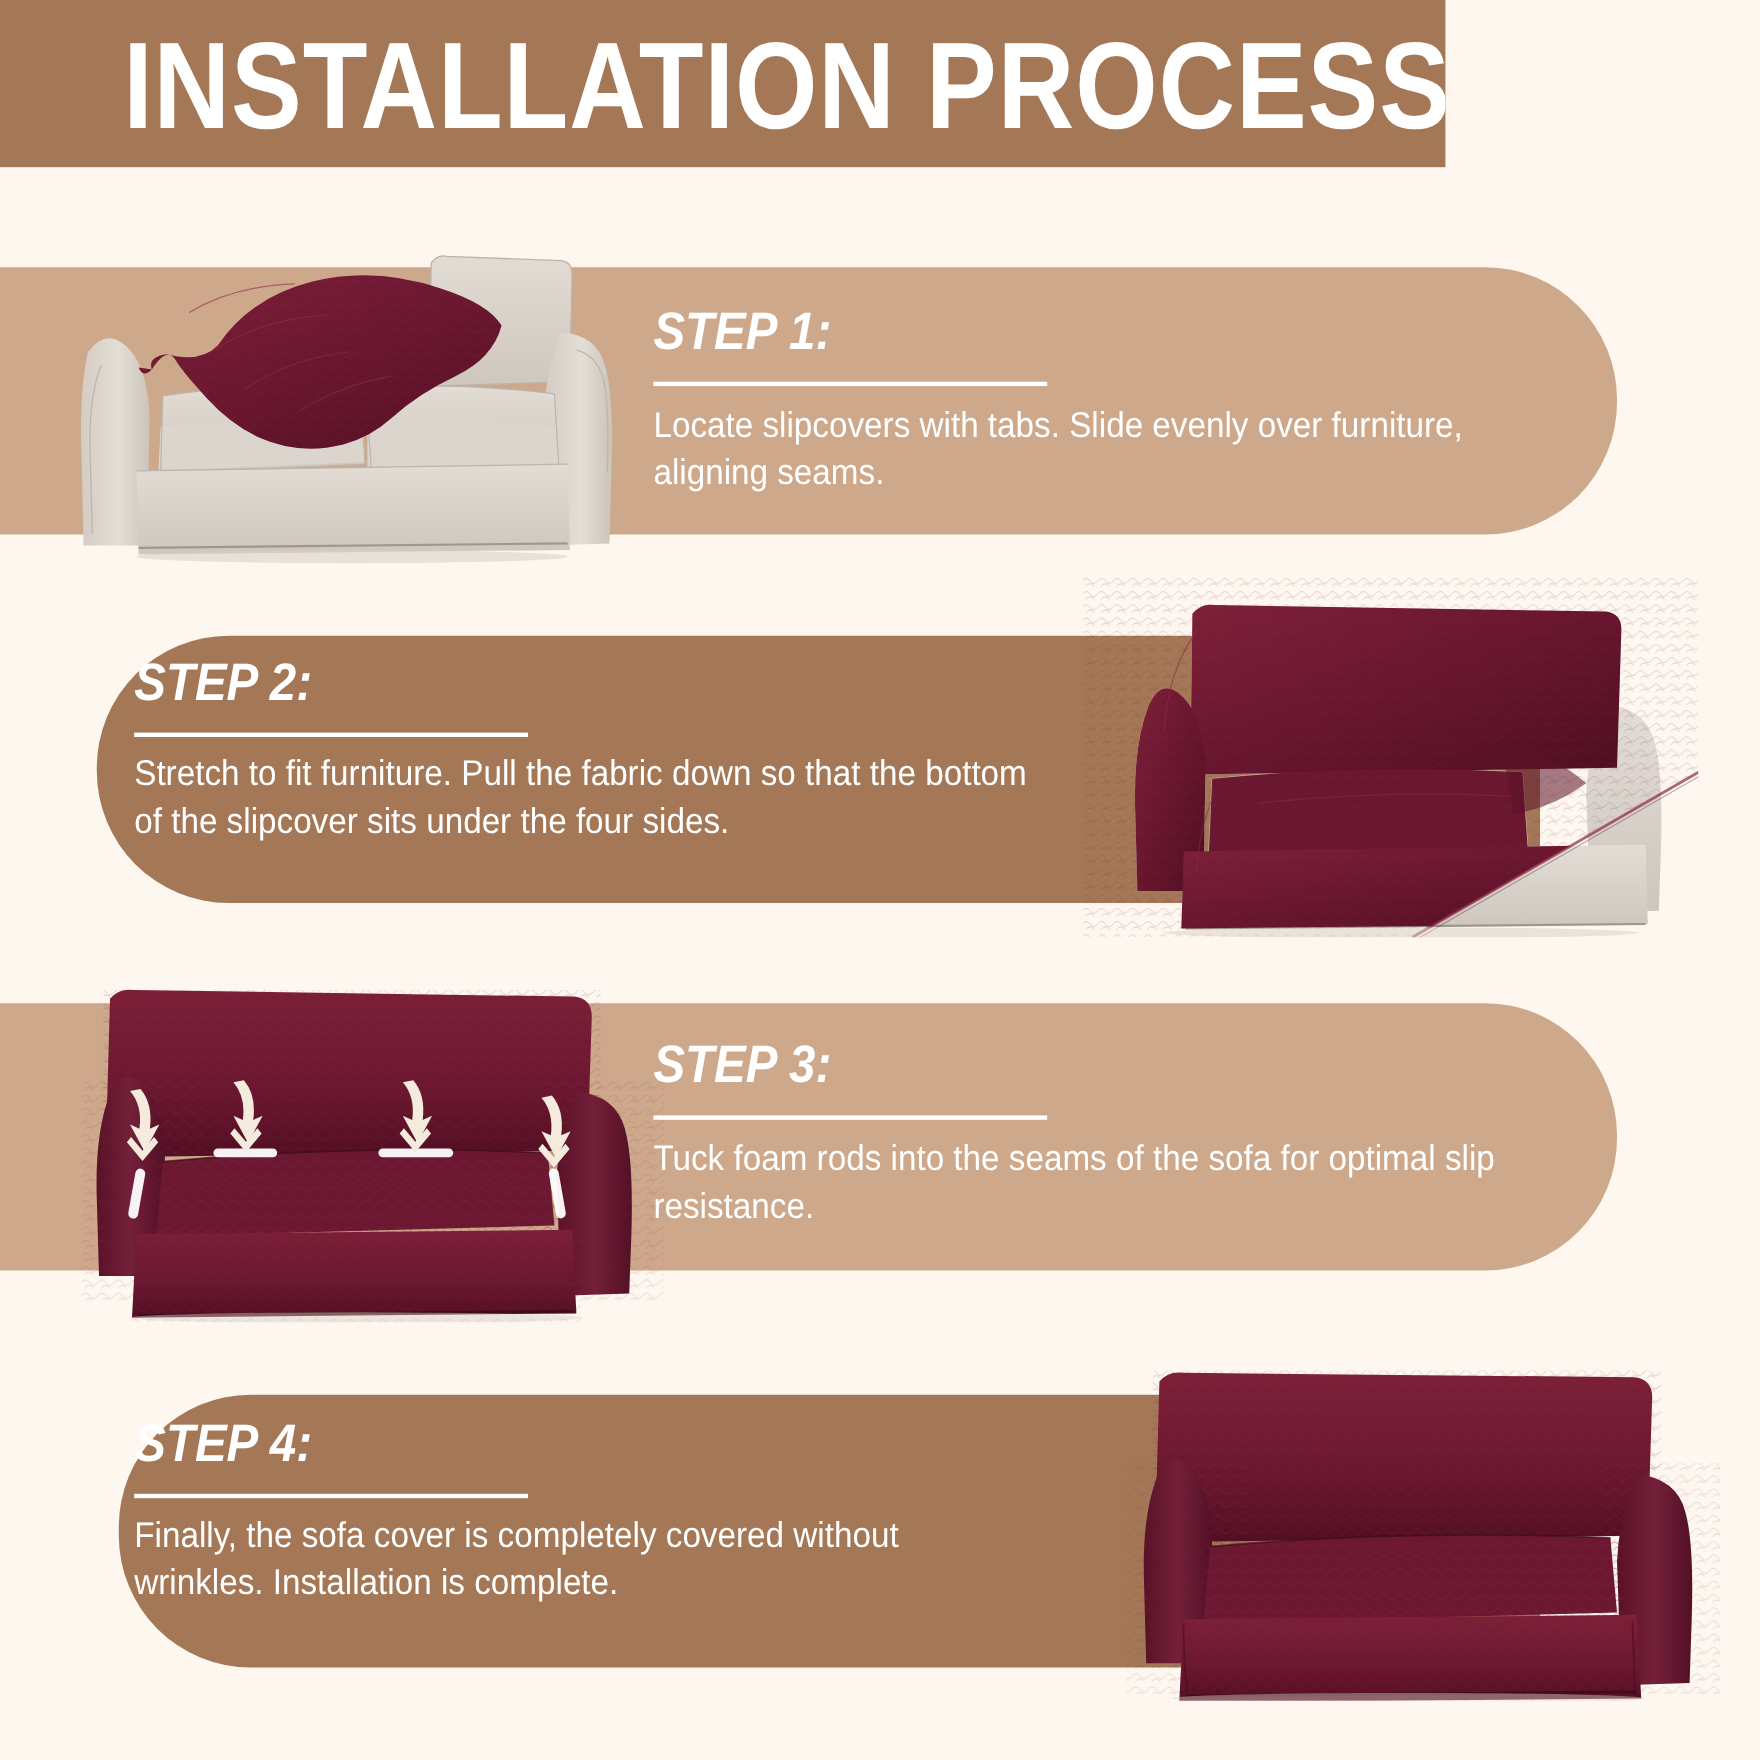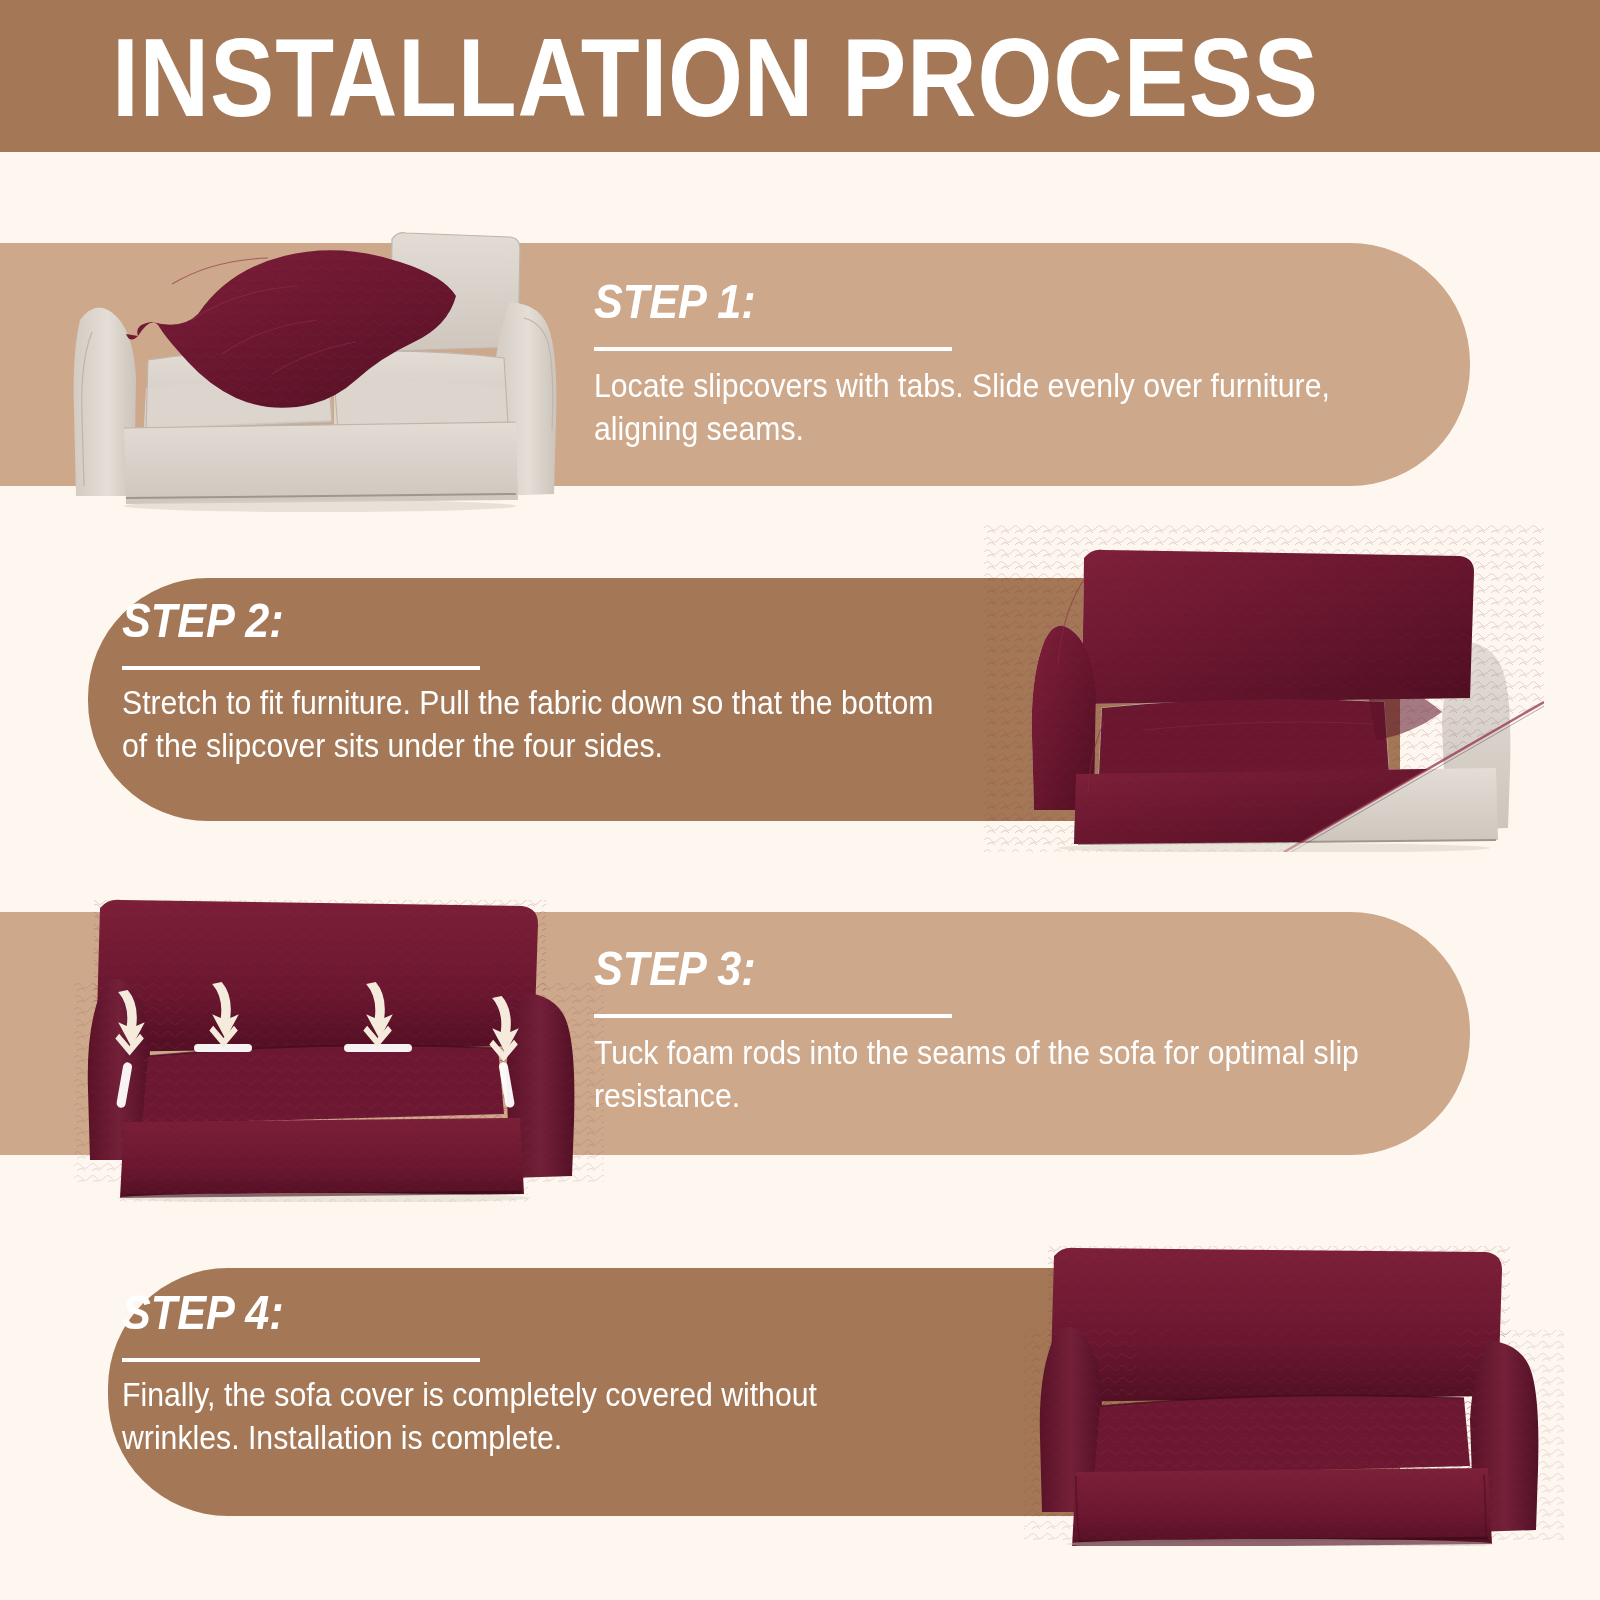--- a/index.html
+++ b/index.html
@@ -13,21 +13,21 @@
   body {
     font-family: "Liberation Sans", sans-serif;
     background: #FDF7EF;
     position: relative;
   }
 
   
   .header-band {
     position: absolute;
     left: 0; top: 0;
-    width: 1600px;
+    width: 1314px;
     height: 152px;
     background: #A47856;
     overflow: hidden;
     padding-left: 12px;
   }
   .header-title {
     position: absolute;
     left: 112px;
     top: 20px;
     font-size: 112px;

